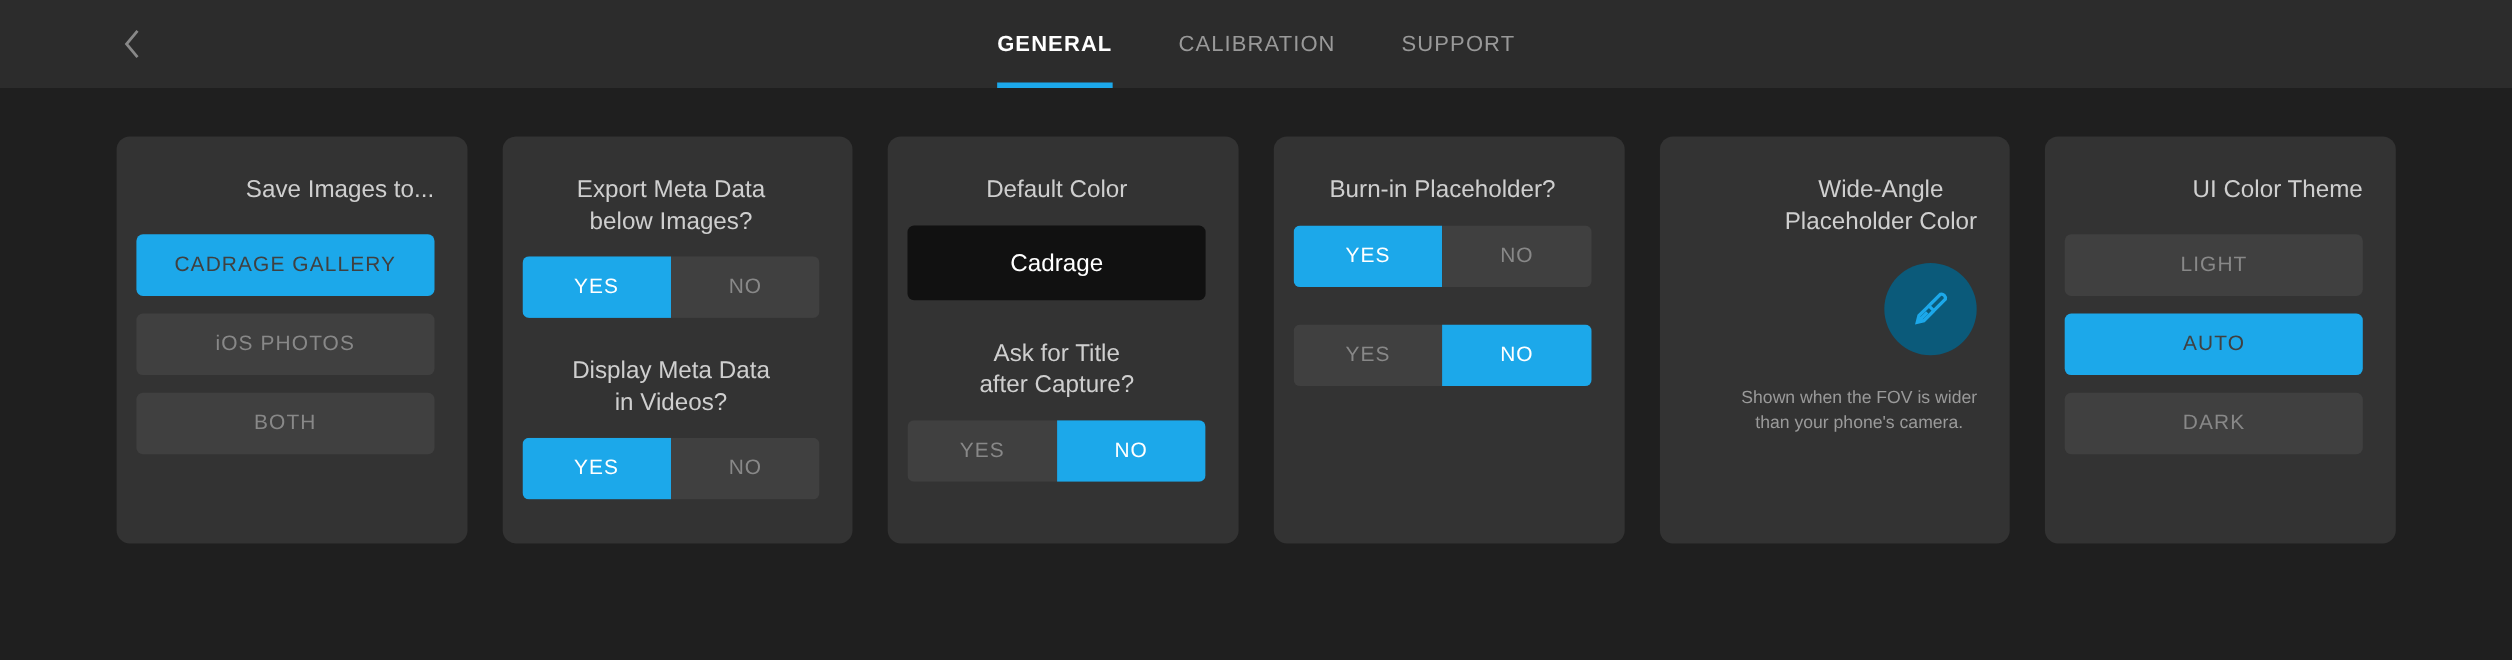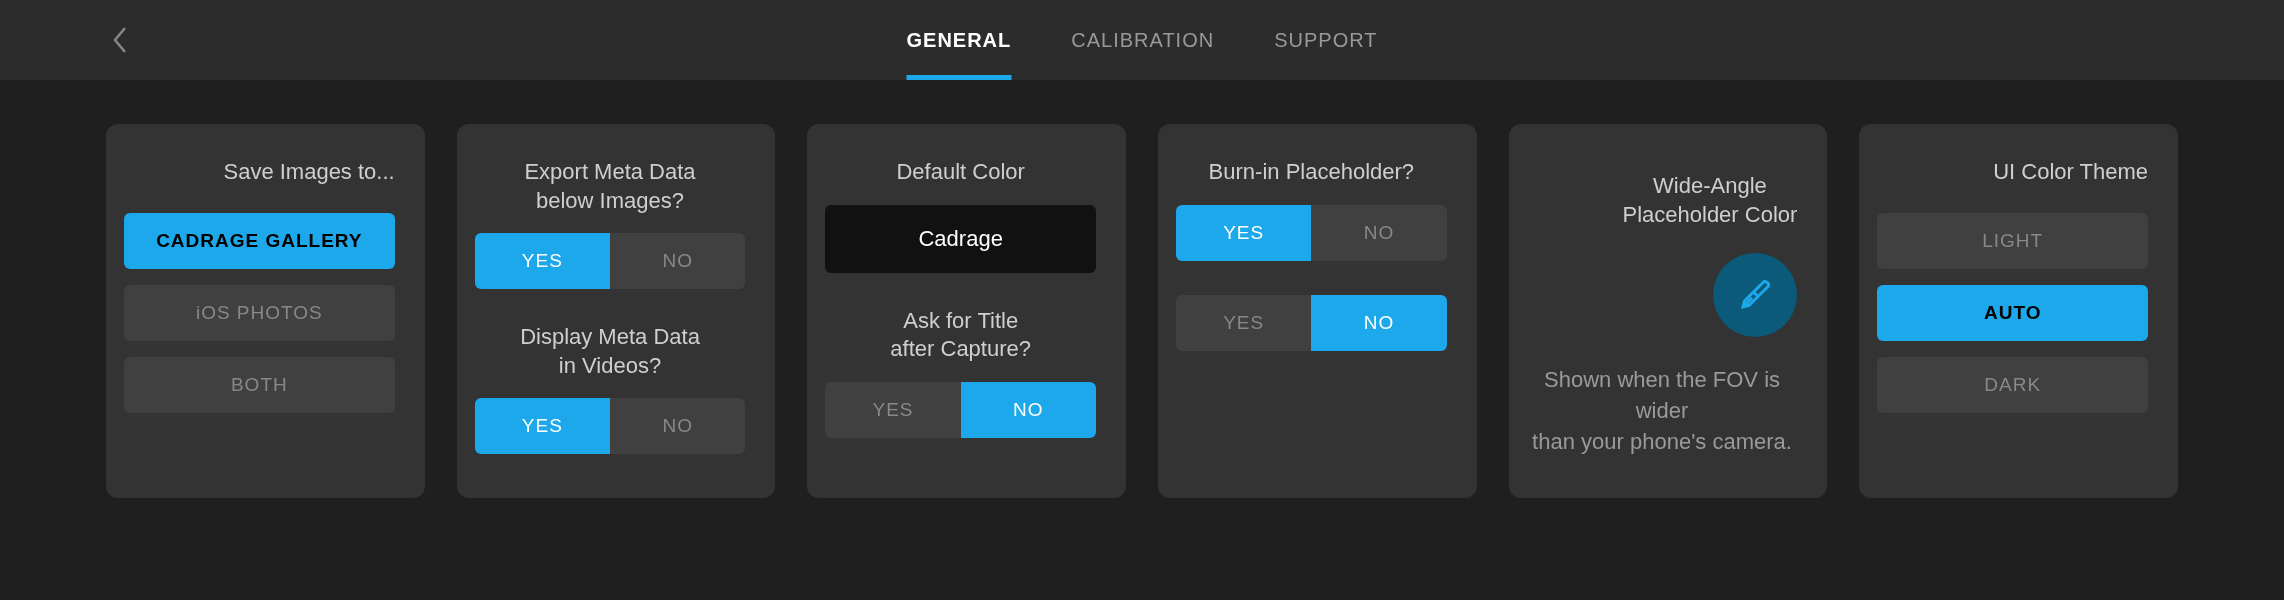--- a/index.html
+++ b/index.html
@@ -14,39 +14,39 @@
   .tab.active::after { content: ""; position: absolute; bottom: 0; left: 0; right: 0; height: 5px; background: #1ca8ea; }
 
   .panels { display: flex; gap: 32px; padding: 44px 106px 0 106px; }
   .panel { background: #333333; border-radius: 12px; flex: 1 1 0; padding: 34px 30px 40px 18px; display: flex; flex-direction: column; align-items: flex-end; }
 
   .setting-title { color: #cfcfcf; font-size: 22px; font-weight: 300; text-align: center; line-height: 1.3; margin-bottom: 26px; }
   .setting-title.compact { margin-bottom: 18px; }
 
   .full-btn { width: 100%; height: 56px; border-radius: 6px; display: flex; align-items: center; justify-content: center; font-size: 19px; letter-spacing: 1px; cursor: pointer; }
   .full-btn + .full-btn { margin-top: 16px; }
-  .full-btn.blue { background: #1ca8ea; color: #000000; font-weight: bold; }
+  .full-btn.blue { background: #1ca8ea; color: #404040; }
   .full-btn.gray { background: #404040; color: #888; }
 
   .seg { display: flex; width: 100%; height: 56px; border-radius: 6px; overflow: hidden; }
   .seg-opt { flex: 1; display: flex; align-items: center; justify-content: center; font-size: 19px; letter-spacing: 1px; cursor: pointer; }
   .seg-opt.on { background: #1ca8ea; color: #fff; }
   .seg-opt.off { background: #404040; color: #888; }
 
   .group { width: 100%; }
   .group + .group { margin-top: 34px; }
 
   .text-input { width: 100%; height: 68px; background: #111; border-radius: 6px; display: flex; align-items: center; justify-content: center; color: #fff; font-size: 22px; font-weight: 300; }
 
   .color-swatch { width: 84px; height: 84px; border-radius: 50%; background: #0b5a7a; display: flex; align-items: center; justify-content: center; margin-bottom: 28px; margin-top: 8px; cursor: pointer; }
   .color-swatch svg { width: 36px; height: 36px; stroke: #1ca8ea; fill: none; stroke-width: 2; }
 
-  .hint { color: #9a9a9a; font-size: 22px; font-weight: 300; text-align: center; line-height: 1.4; }
+  .hint { color: #9a9a9a; font-size: 16px; font-weight: 300; text-align: center; line-height: 1.4; }
 
-  .panel.center-wide .setting-title { margin-bottom: 16px; margin-top: 14px; }
+  .panel.center-wide .setting-title { margin-bottom: 16px; }
 </style>
 </head>
 <body>
 
 <div class="topbar">
   <div class="back-btn">
     <svg viewBox="0 0 18 30">
         <polyline points="14,3 4,15 14,27"></polyline>
       </svg>
   </div>

